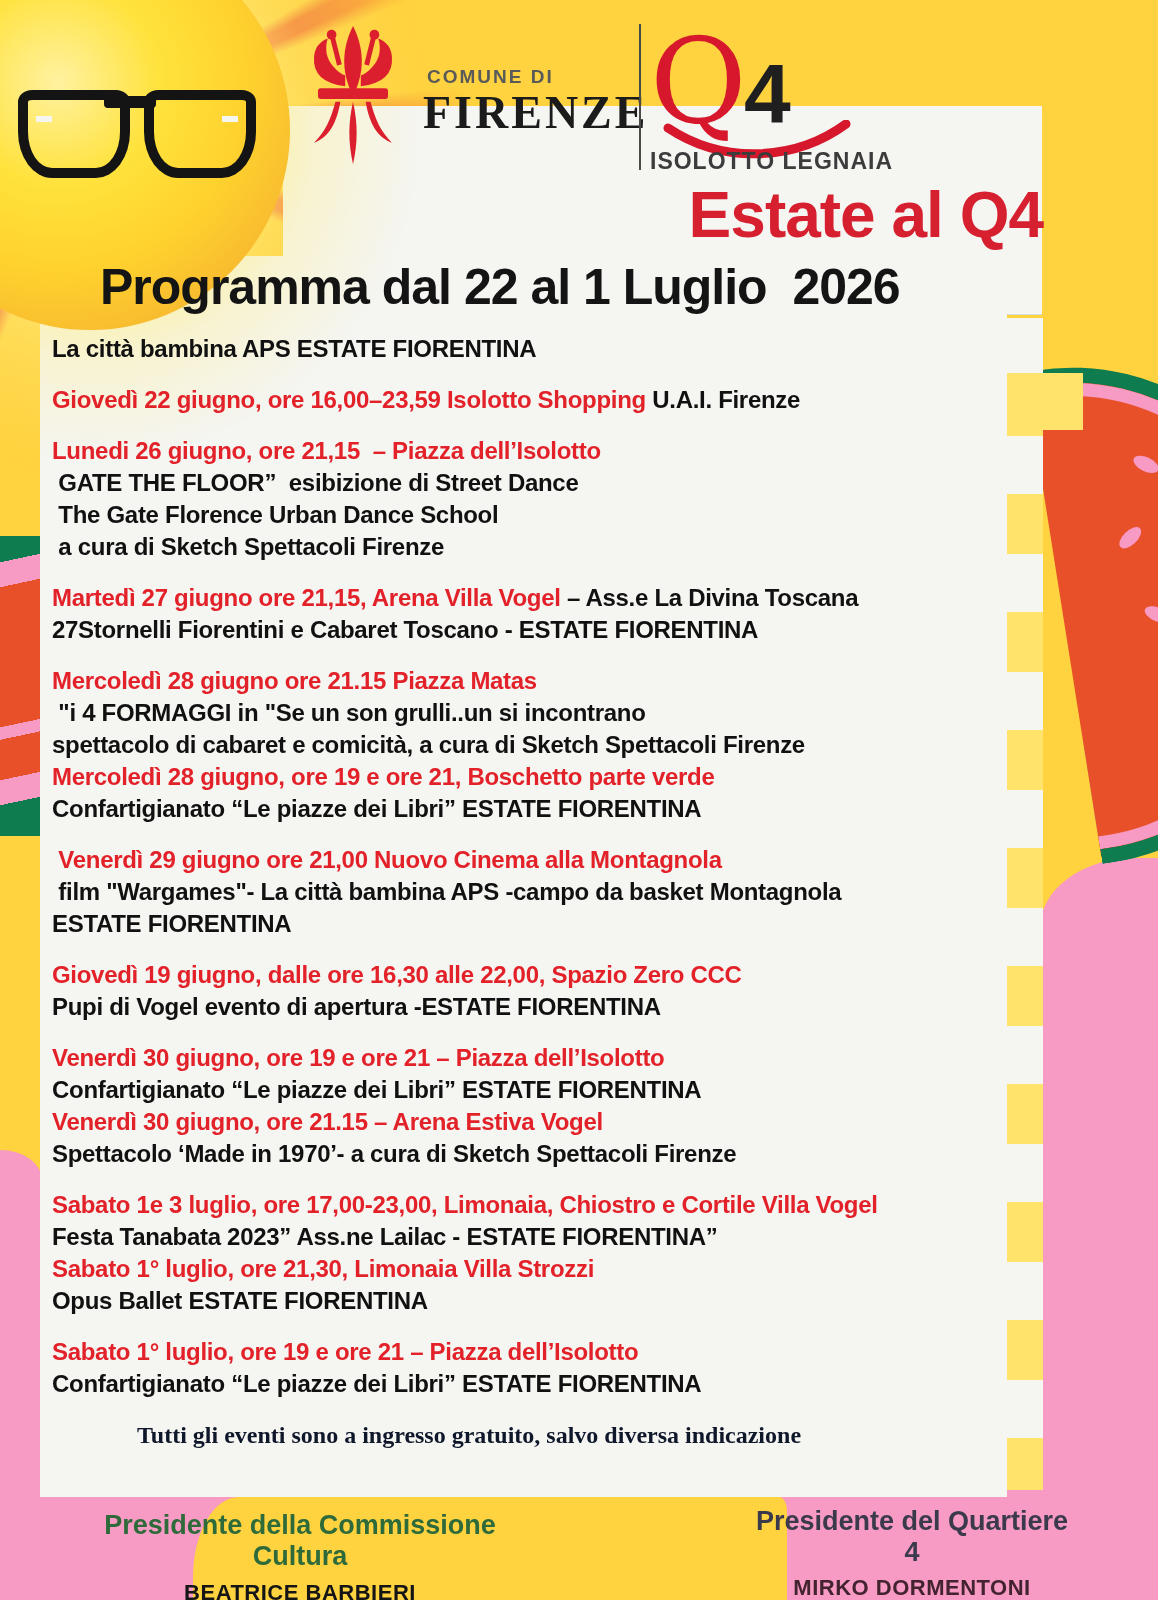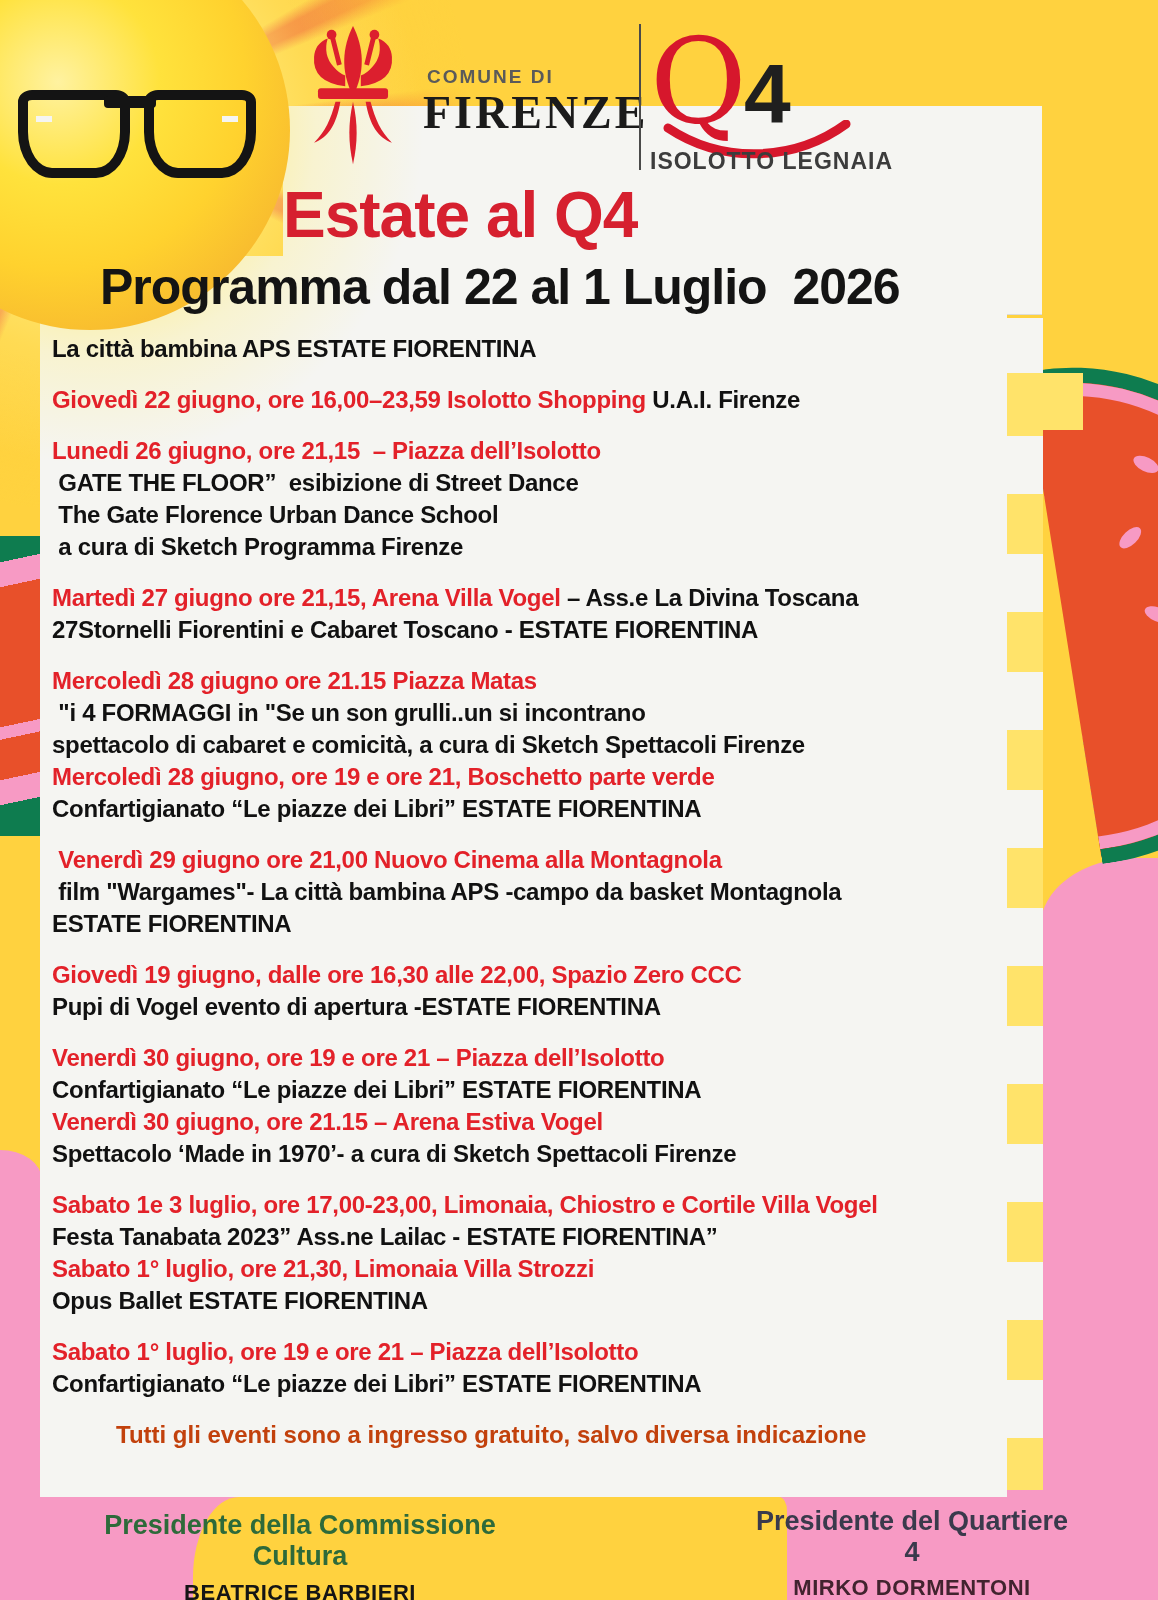--- a/index.html
+++ b/index.html
@@ -64,30 +64,30 @@
   
   #fleur{left:304px;top:24px;z-index:6;}
   #comune-line1{left:427px;top:66px;z-index:6;font-size:19px;letter-spacing:2px;color:#5A5A5A;font-weight:600;}
   #comune-line2{left:423px;top:86px;z-index:6;font-family:"Liberation Serif",serif;font-size:46px;letter-spacing:3px;color:#1b1b1b;font-weight:600;}
   #logo-divider{left:639px;top:24px;width:2px;height:146px;background:#4a4a4a;z-index:6;}
   #q-glyph{left:650px;top:22px;z-index:6;font-family:"DejaVu Serif",serif;font-size:118px;line-height:1;color:#D6172C;}
   #q-number{left:744px;top:52px;z-index:6;font-size:84px;line-height:1;font-weight:bold;color:#1f1f1f;}
   #q-swash{left:662px;top:120px;z-index:6;}
   #district{left:650px;top:148px;z-index:7;font-size:23px;letter-spacing:1px;color:#3C3C3C;font-weight:600;}
   
-  #poster-title{left:283px;top:178px;width:760px;text-align:left;z-index:6;
+  #poster-title{left:283px;top:178px;width:760px;text-align:right;z-index:6;
     font-size:64px;font-weight:bold;letter-spacing:-1px;color:#D6202F;}
   #poster-subtitle{left:100px;top:258px;z-index:6;white-space:pre;
     font-size:50px;font-weight:bold;letter-spacing:-1px;color:#141414;}
   
   #events{left:52px;top:333px;width:1000px;z-index:6;}
   .group{margin-bottom:19px;}
   .line{white-space:pre;font-size:24px;line-height:32px;font-weight:bold;letter-spacing:-0.3px;}
   .line .r{color:#E32129;} .line .k{color:#111111;}
-  #note-line{margin-left:64px;color:#c2410c;font-size:24px;line-height:32px;font-weight:bold;white-space:pre;}
+  #note-line{margin-left:85px;color:#0f172a;font-size:24px;line-height:32px;font-weight:bold;white-space:pre;font-family:Liberation Serif, serif;}
   
   #footer-yellow{left:193px;top:1497px;width:594px;height:103px;background:#FFD23F;z-index:2;
     border-radius:46px 8px 0 0 / 80px 14px 0 0;}
   #footer-left{left:80px;top:1510px;width:440px;text-align:center;z-index:6;}
   #footer-left-role{font-size:27px;font-weight:600;color:#2E6A3A;}
   #footer-left-name{margin-top:8px;font-size:22px;font-weight:bold;color:#151515;letter-spacing:.5px;}
   #footer-right{left:752px;top:1506px;width:320px;text-align:center;z-index:6;}
   #footer-right-role{font-size:27px;font-weight:600;color:#3A3A4C;}
   #footer-right-name{margin-top:7px;font-size:22px;font-weight:bold;color:#42232F;letter-spacing:.5px;}
 </style>
@@ -164,21 +164,21 @@
     <div class="group">
       <div class="line"><span class="k">La città bambina APS ESTATE FIORENTINA</span></div>
     </div>
     <div class="group">
       <div class="line"><span class="r">Giovedì 22 giugno, ore 16,00–23,59 Isolotto Shopping</span><span class="k"> U.A.I. Firenze</span></div>
     </div>
     <div class="group">
       <div class="line"><span class="r">Lunedi 26 giugno, ore 21,15  – Piazza dell’Isolotto</span></div>
       <div class="line"><span class="k"> GATE THE FLOOR”  esibizione di Street Dance</span></div>
       <div class="line"><span class="k"> The Gate Florence Urban Dance School</span></div>
-      <div class="line"><span class="k"> a cura di Sketch Programma Firenze</span></div>
+      <div class="line"><span class="k"> a cura di Sketch Spettacoli Firenze</span></div>
     </div>
     <div class="group">
       <div class="line"><span class="r">Martedì 27 giugno ore 21,15, Arena Villa Vogel</span><span class="k"> – Ass.e La Divina Toscana</span></div>
       <div class="line"><span class="k">27Stornelli Fiorentini e Cabaret Toscano - ESTATE FIORENTINA</span></div>
     </div>
     <div class="group">
       <div class="line"><span class="r">Mercoledì 28 giugno ore 21.15 Piazza Matas</span></div>
       <div class="line"><span class="k"> "i 4 FORMAGGI in "Se un son grulli..un si incontrano</span></div>
       <div class="line"><span class="k">spettacolo di cabaret e comicità, a cura di Sketch Spettacoli Firenze</span></div>
       <div class="line"><span class="r">Mercoledì 28 giugno, ore 19 e ore 21, Boschetto parte verde</span></div>

